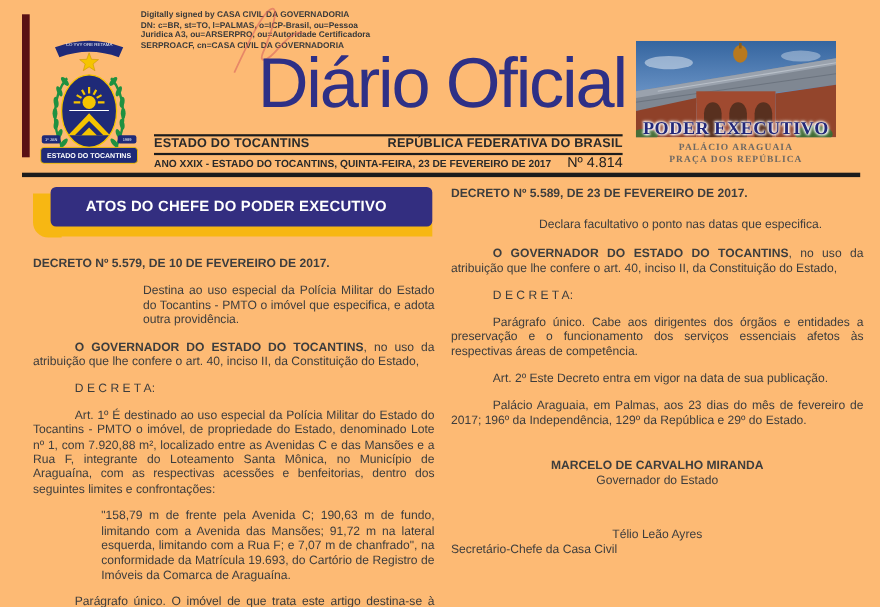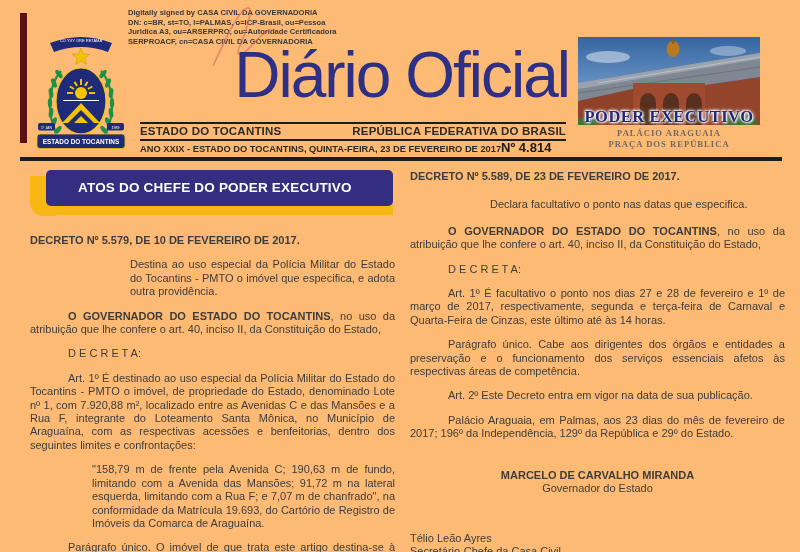--- a/index.html
+++ b/index.html
@@ -14,23 +14,23 @@
   
   .maroon-bar{position:absolute;left:20px;top:13px;width:7px;height:130px;background:#5a1114;}
   .emblem{position:absolute;left:36px;top:27px;width:90px;height:131px;}
 
   
   .title{position:absolute;left:137px;top:44px;width:432px;font-size:64px;line-height:62px;
          font-weight:normal;letter-spacing:-2px;color:#2e3086;white-space:nowrap;text-align:right;}
   .subhead{position:absolute;left:140px;top:122px;width:426px;display:flex;justify-content:space-between;
            border-top:2px solid #1c1c1c;border-bottom:2px solid #1c1c1c;padding:1px 0 2px;}
   .subhead span{font-size:11.5px;font-weight:bold;color:#2a2a2a;letter-spacing:.2px;}
-  .edition{position:absolute;left:140px;top:140px;width:426px;display:flex;align-items:baseline;}
+  .edition{position:absolute;left:140px;top:140px;width:426px;display:flex;justify-content:space-between;align-items:baseline;}
   .edition .line{font-size:9.3px;font-weight:bold;color:#2a2a2a;}
-  .edition .num{font-size:13px;font-weight:bold;color:#1c1c1c;}
+  .edition .num{font-size:13px;font-weight:normal;color:#1c1c1c;}
 
   
   .exec-box{position:absolute;left:578px;top:37px;width:182px;height:116px;}
   .exec-photo{position:relative;width:182px;height:88px;overflow:hidden;}
   .exec-title{position:absolute;left:0;top:70px;width:182px;text-align:center;
               font-family:"Liberation Serif","DejaVu Serif",serif;font-weight:bold;font-size:16.5px;
               color:#232879;letter-spacing:.5px;white-space:nowrap;
               text-shadow:0 0 2px #fff,0 0 4px #fff,1px 1px 2px #fff,-1px -1px 2px #fff;}
   .exec-caption{margin-top:3px;text-align:center;font-family:"Liberation Serif","DejaVu Serif",serif;
                 font-weight:bold;font-size:8.6px;line-height:10.5px;color:#6f6963;letter-spacing:1px;}
@@ -195,31 +195,30 @@
     <p class="quote">"158,79 m de frente pela Avenida C; 190,63 m de fundo, limitando com a Avenida das Mansões; 91,72 m na lateral esquerda, limitando com a Rua F; e 7,07 m de chanfrado", na conformidade da Matrícula 19.693, do Cartório de Registro de Imóveis da Comarca de Araguaína.</p>
     <p class="indent">Parágrafo único. O imóvel de que trata este artigo destina-se à instalação da 2ª Companhia Operacional do Batalhão de Polícia Militar Ambiental - BPMA.</p>
 
   </div>
 
   <div class="col col-right">
     <p class="h-decree" style="margin-top:7px;">DECRETO Nº 5.589, DE 23 DE FEVEREIRO DE 2017.</p>
     <p class="ementa-r" style="margin-top:15px;margin-bottom:13px;">Declara facultativo o ponto nas datas que especifica.</p>
     <p class="indent"><b>O GOVERNADOR DO ESTADO DO TOCANTINS</b><span>, no uso da atribuição que lhe confere o art. 40, inciso II, da Constituição do Estado,</span></p>
     <p class="decreta">D E C R E T A:</p>
-    <p class="indent">Art. 1º É facultativo o ponto nos dias 27 e 28 de fevereiro e 1º de março de 2017, respectivamente, segunda e terça-feira de Carnaval e Quarta-Feira de Cinzas, este último até às 14 horas.</p>
     <p class="indent">Parágrafo único. Cabe aos dirigentes dos órgãos e entidades a preservação e o funcionamento dos serviços essenciais afetos às respectivas áreas de competência.</p>
     <p class="indent">Art. 2º Este Decreto entra em vigor na data de sua publicação.</p>
     <p class="indent">Palácio Araguaia, em Palmas, aos 23 dias do mês de fevereiro de 2017; 196º da Independência, 129º da República e 29º do Estado.</p>
 
     <p class="sig">
       </p>
       <div style="text-align:center;font-weight:bold;margin-top:28px;">MARCELO DE CARVALHO MIRANDA</div>
       <div style="text-align:center;">Governador do Estado</div>
     <p></p>
     <div style="height:14px;"></div>
     <p class="sig" style="margin-top:0;">
       </p>
-      <div style="text-align:left;">Télio Leão Ayres</div>
+      <div style="text-align:center;">Télio Leão Ayres</div>
       <div style="text-align:left;">Secretário-Chefe da Casa Civil</div>
     <p></p>
   </div>
 
 </div>
 
 </body></html>

